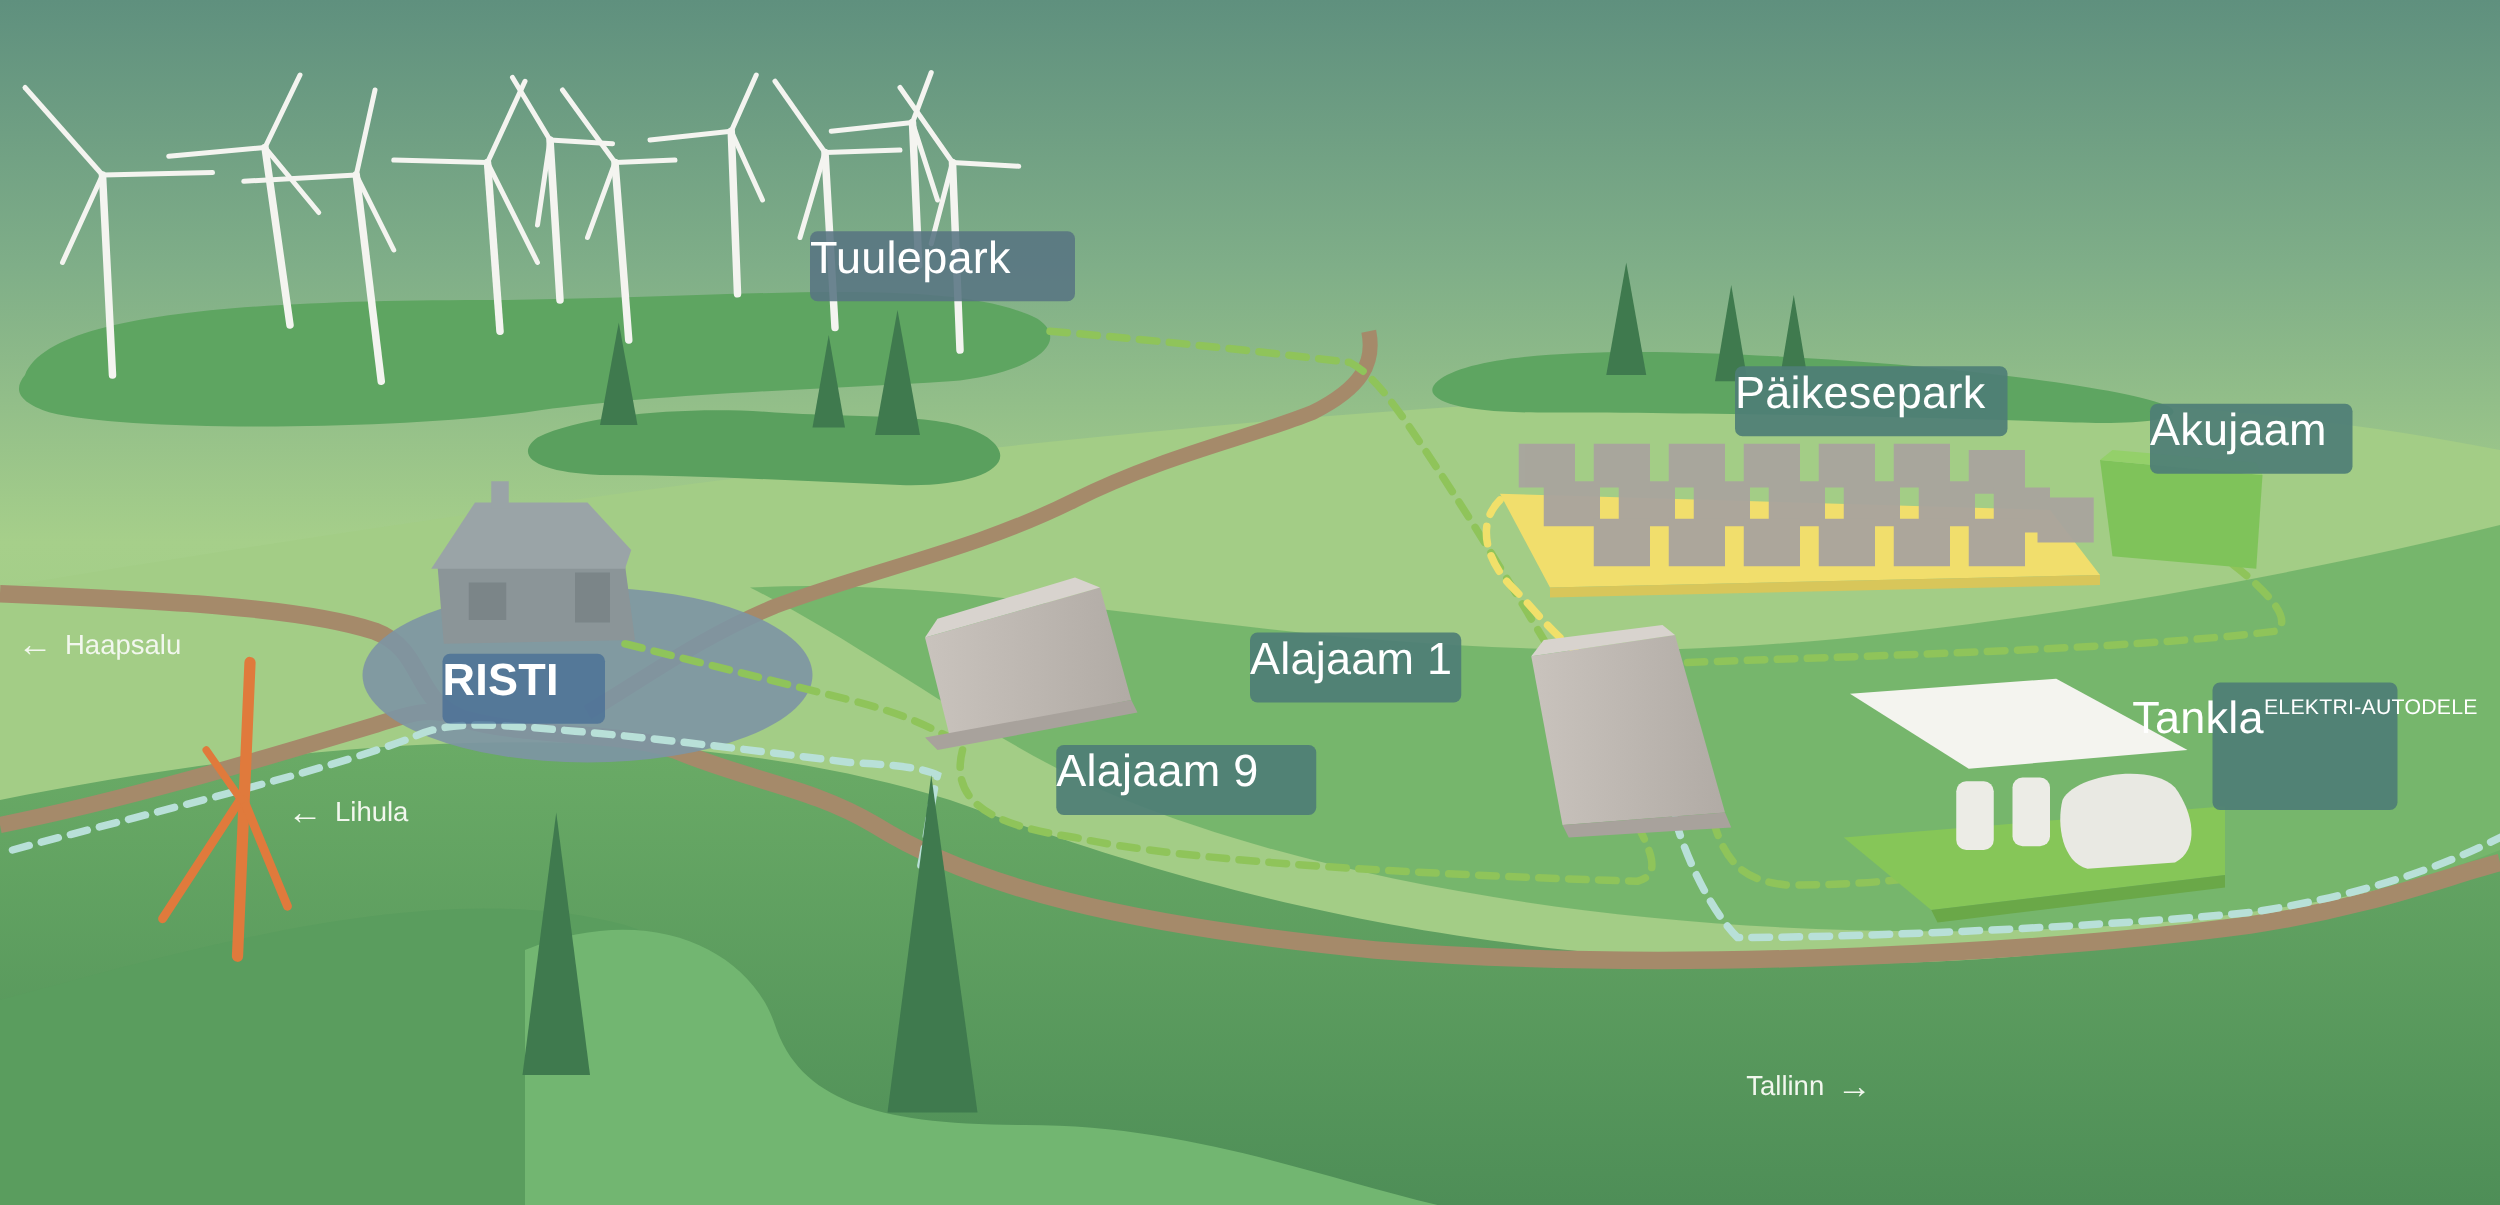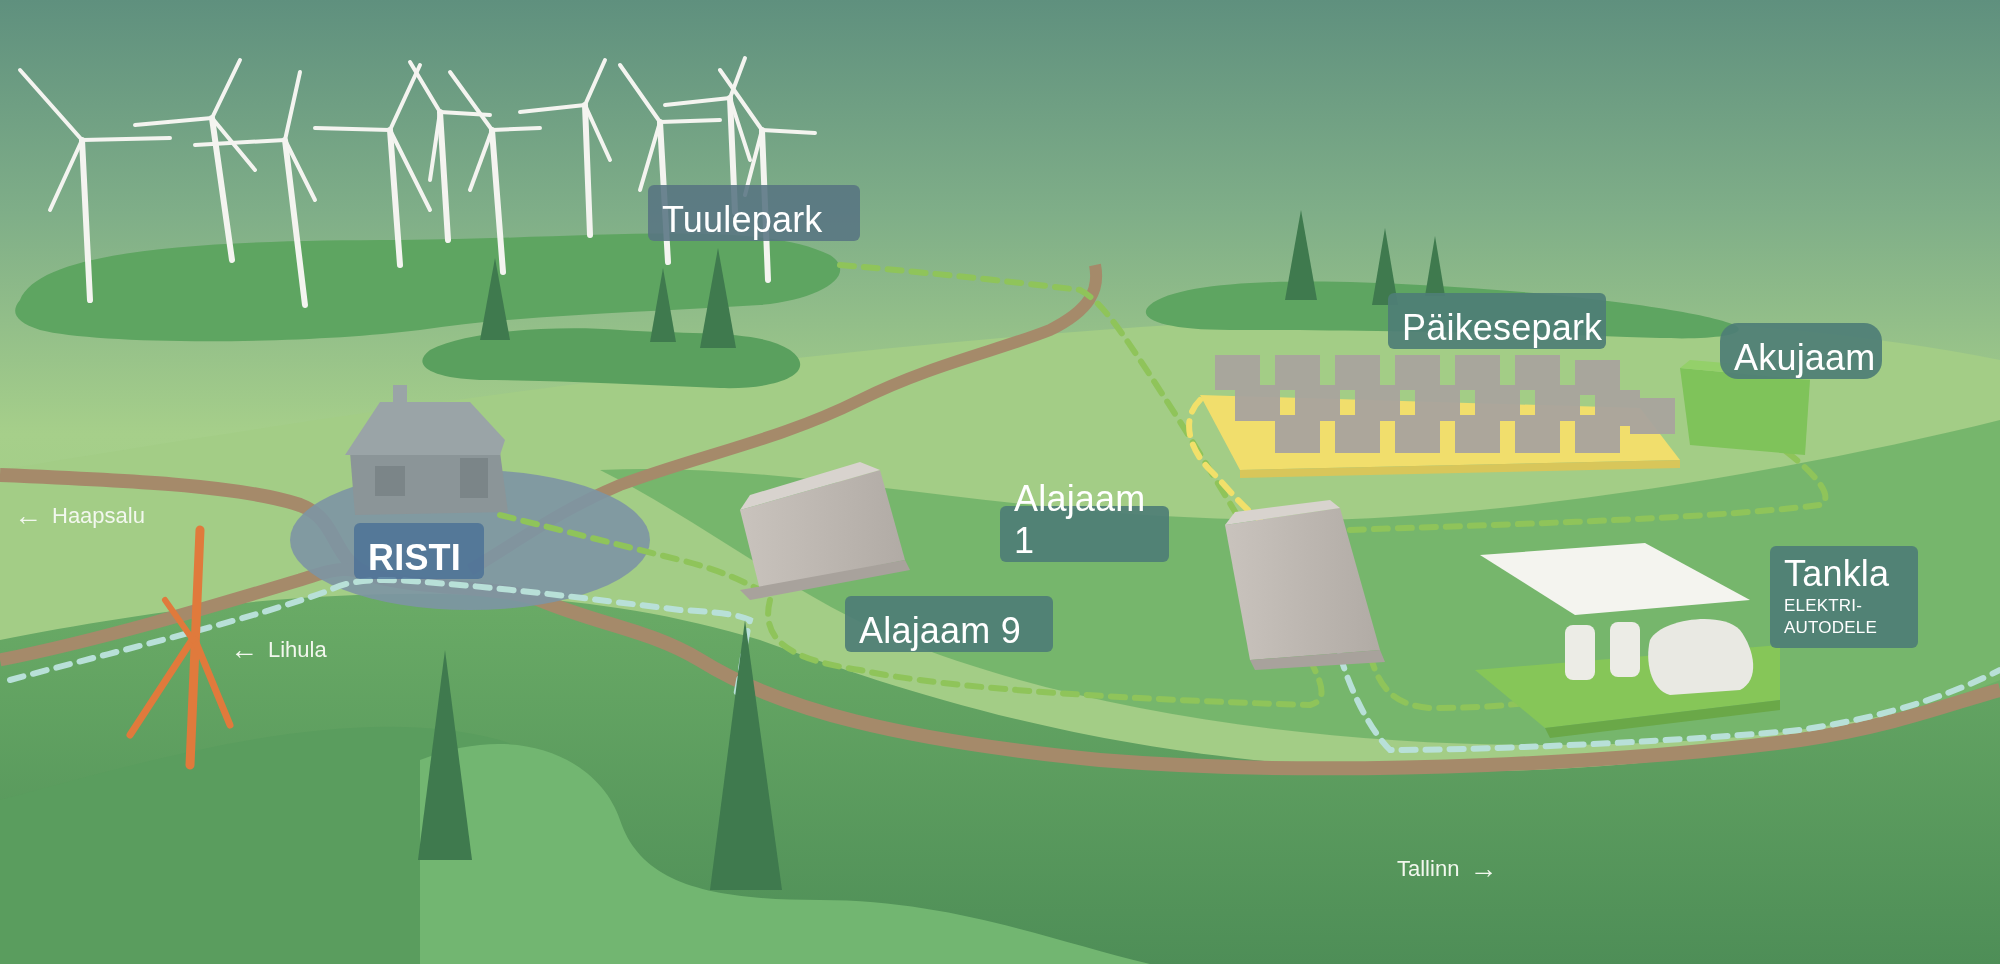--- a/index.html
+++ b/index.html
@@ -2,29 +2,29 @@
 <html><head>
 <meta charset="utf-8">
 <style>
   html, body { margin: 0; padding: 0; }
   body { width: 2000px; height: 964px; overflow: hidden; font-family: "Liberation Sans", sans-serif; background: #7aa98a; }
   .scene { position: relative; width: 2000px; height: 964px; overflow: hidden; }
   .scene svg.bg { position: absolute; left: 0; top: 0; width: 2000px; height: 964px; }
   .label {
     position: absolute; color: #ffffff; border-radius: 6px;
     font-family: "Liberation Sans", sans-serif; font-weight: 400;
-    padding: 0 14px; box-sizing: border-box; display: flex; align-items: flex-end;
+    padding: 0 0; box-sizing: border-box; display: flex; align-items: flex-start;
     letter-spacing: 0.2px;
   }
   .label.big { font-size: 36px; height: 56px; }
   .label.bold { font-weight: 700; }
   .label.slate { background: rgba(88,116,130,0.88); }
   .label.teal { background: rgba(78,126,118,0.92); }
   .label.blue { background: rgba(70,108,150,0.85); }
-  .tankla { flex-direction: column; align-items: flex-start; justify-content: center; padding: 8px 14px 10px; }
+  .tankla { flex-direction: row; align-items: flex-start; justify-content: center; padding: 8px 14px 10px; }
   .tankla .t-main { font-size: 36px; line-height: 40px; }
   .tankla .t-sub { font-size: 17px; line-height: 20px; margin-top: 2px; }
   .dir { position: absolute; color: #f2f7ee; font-size: 22px; display: flex; align-items: center; gap: 10px; }
   .dir .arrow { font-size: 28px; line-height: 22px; }
 </style>
 </head>
 <body>
 
 <div class="scene">
   <svg class="bg" viewBox="0 0 2000 964" xmlns="http://www.w3.org/2000/svg">
@@ -224,21 +224,21 @@
       <path d="M1650 640 C 1660 620 1720 610 1740 630 C 1755 650 1760 680 1740 690 L 1670 695 C 1650 690 1645 660 1650 640 Z" fill="#e9e9e3"></path>
     </g>
   </svg>
 
   <div class="label big slate" style="left:648px; top:185px; width:212px;">
       <span>Tuulepark</span>
     </div>
   <div class="label big teal" style="left:1388px; top:293px; width:218px;">
       <span>Päikesepark</span>
     </div>
-  <div class="label big teal" style="left:1720px; top:323px; width:162px;border-radius:18px;">
+  <div class="label big teal" style="left:1720px; top:323px; width:162px;">
       <span>Akujaam</span>
     </div>
   <div class="label big teal" style="left:1000px; top:506px; width:169px;">
       <span>Alajaam 1</span>
     </div>
   <div class="label big teal" style="left:845px; top:596px; width:208px;">
       <span>Alajaam 9</span>
     </div>
   <div class="label big bold blue" style="left:354px; top:523px; width:130px; background: rgba(70,108,150,0.75);">
       <span>RISTI</span>

